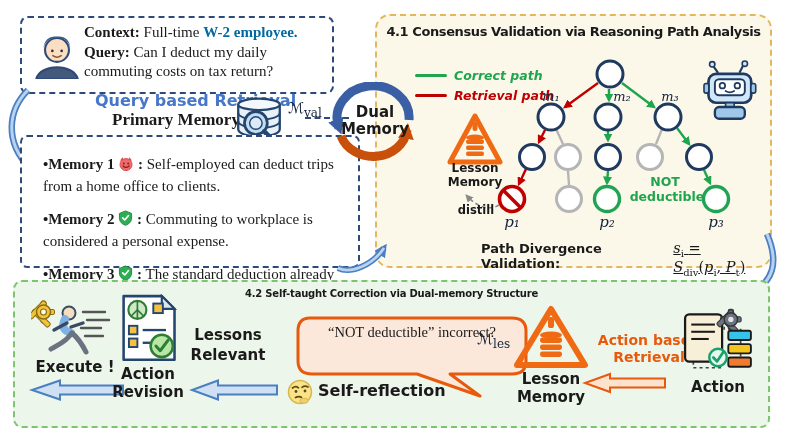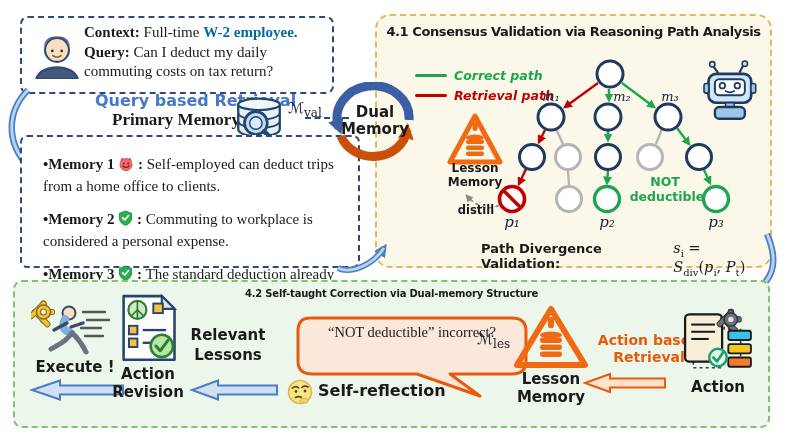--- a/index.html
+++ b/index.html
@@ -16,21 +16,21 @@
   .mem-box p{margin:12px;font-size:15px;line-height:21.5px;}
   .box41{left:375px;top:14px;width:397px;height:254px;border:2px dashed #e3b85c;border-radius:15px;background:#fbf8ea;box-sizing:border-box;}
   .box42{left:13px;top:280px;width:757px;height:148px;border:2px dashed #7dc46e;border-radius:9px;background:#edf6ea;box-sizing:border-box;}
   .title41{left:0;right:0;top:8px;text-align:center;font-size:13px;letter-spacing:-0.4px;}
   .title42{left:0;right:0;top:6px;text-align:center;font-size:10px;letter-spacing:-0.2px;}
   .legend-row{display:flex;align-items:center;margin-bottom:5px;font-style:italic;}
   .legend-swatch{width:32px;height:3.5px;margin-right:7px;border-radius:2px;}
   .lg-green{color:#1fa54e;} .lg-red{color:#c00000;}
   .scriptM{font-family:"DejaVu Serif","DejaVu Sans",serif;font-style:italic;font-size:15px;color:#14213d;}
   .scriptM sub{font-size:12px;font-style:normal;}
-  .math{font-family:"DejaVu Serif",serif;font-size:14.5px;color:#1a1a1a;}
+  .math{font-family:"DejaVu Serif",serif;font-size:14.5px;color:#1a1a1a;text-decoration:underline;}
   .math i{font-style:italic;}
   .math sub{font-size:10px;}
   svg text{font-family:"DejaVu Sans",sans-serif;}
   svg text.svgserif{font-family:"DejaVu Serif",serif;font-style:italic;}
   .ctr{text-align:center;}
 </style>
 </head>
 <body>
 
 <svg width="0" height="0" style="position:absolute">
@@ -278,22 +278,22 @@
     <line x1="24" y1="46" x2="40" y2="46" stroke="#24456e" stroke-width="2.2"></line>
     <circle cx="42" cy="49" r="10.5" fill="#b7e6a6" stroke="#2e7d32" stroke-width="2.4"></circle>
     <path d="M36.5,49 L40.5,53.5 L48,43.5" stroke="#2e7d32" stroke-width="2.8" fill="none" stroke-linecap="round" stroke-linejoin="round"></path>
   </svg>
   <div class="abs comic ctr" style="left:93px;top:83px;width:80px;font-size:15px;line-height:18px">
     <div>Action</div>
     <div>Revision</div>
   </div>
 
   <div class="abs comic ctr" style="left:168px;top:43px;width:90px;font-size:15px;line-height:20px">
+    <div>Lessons</div>
     <div>Relevant</div>
-    <div>Lessons</div>
   </div>
   <svg class="abs" style="left:172px;top:96px" width="94" height="24" viewBox="0 0 94 24">
     <path d="M90,7.5 L31,7.5 L31,2.5 L5,12 L31,21.5 L31,16.5 L90,16.5 Z" fill="#cfe0f5" stroke="#4a7fc1" stroke-width="2"></path>
   </svg>
 
   <svg class="abs" style="left:269px;top:32px" width="252" height="88" viewBox="0 0 252 88">
     <path d="M26,4 H228 Q242,4 242,17 V47 Q242,60 228,60 H166 L196,82 L133,60 H28 Q14,60 14,47 V17 Q14,4 26,4 Z" fill="#fbe8da" stroke="#e8590c" stroke-width="3" stroke-linejoin="round"></path>
   </svg>
   <div class="abs serif ctr" style="left:283px;top:40px;width:228px;font-size:14.5px;line-height:21px;z-index:2">
     <div>“NOT deductible” incorrect?</div>

